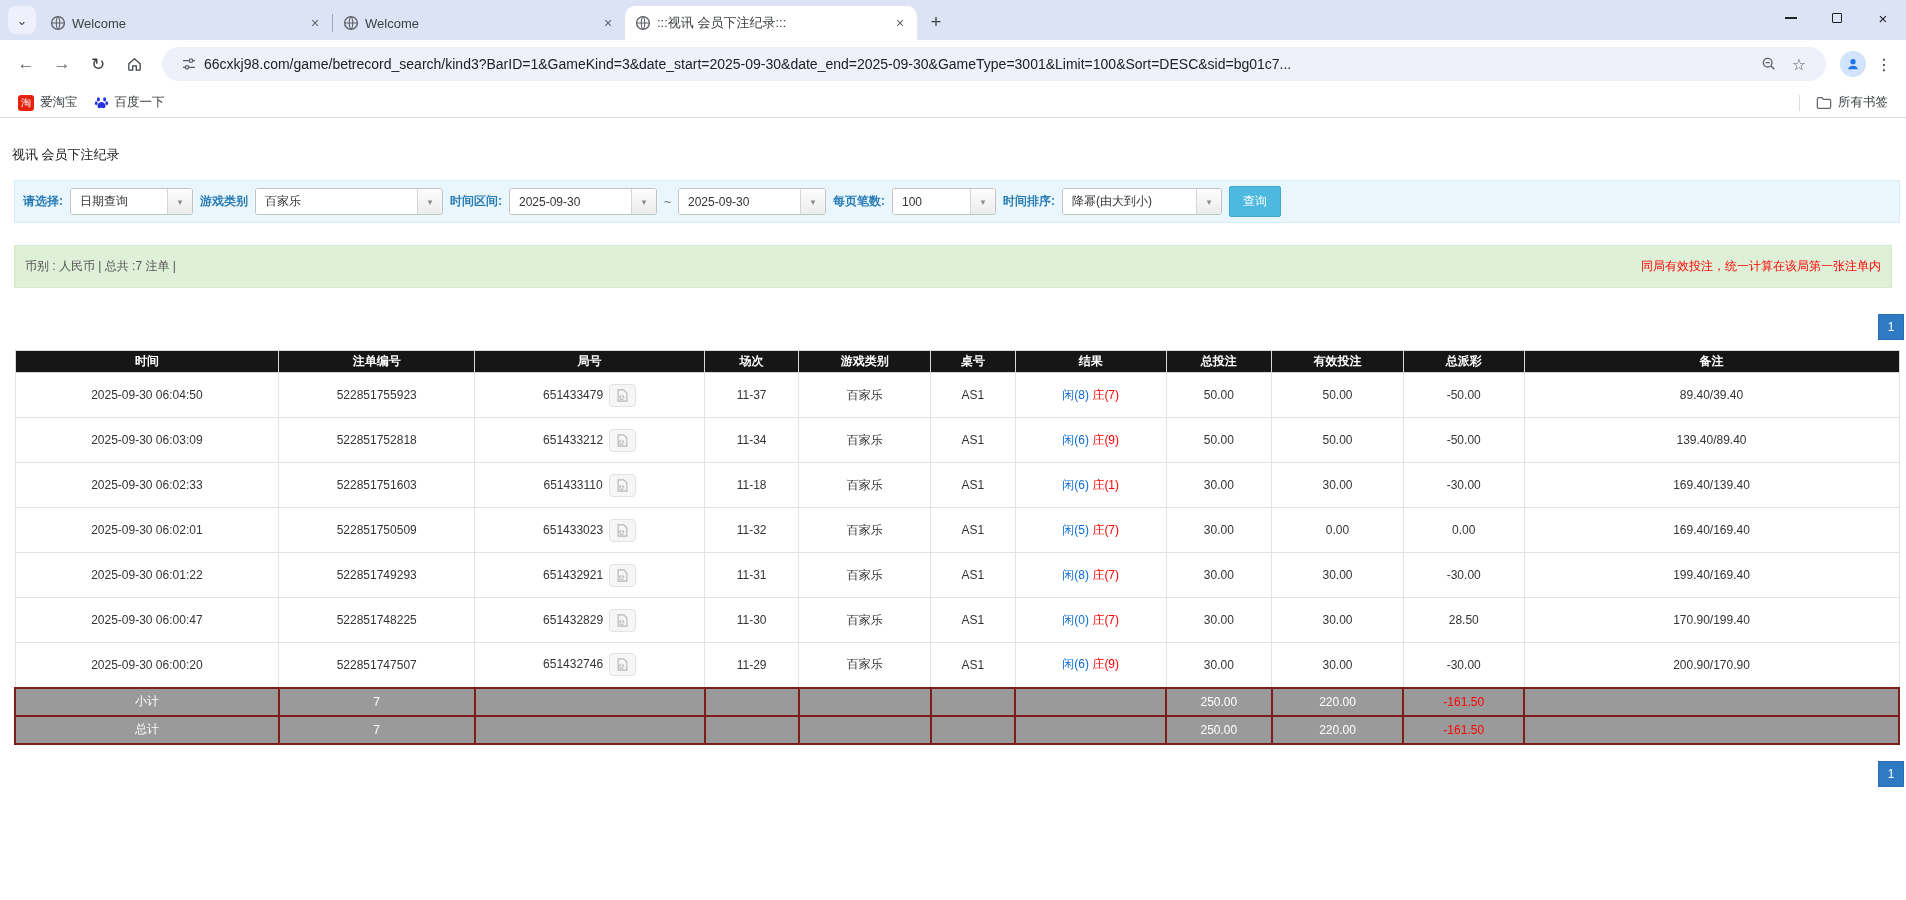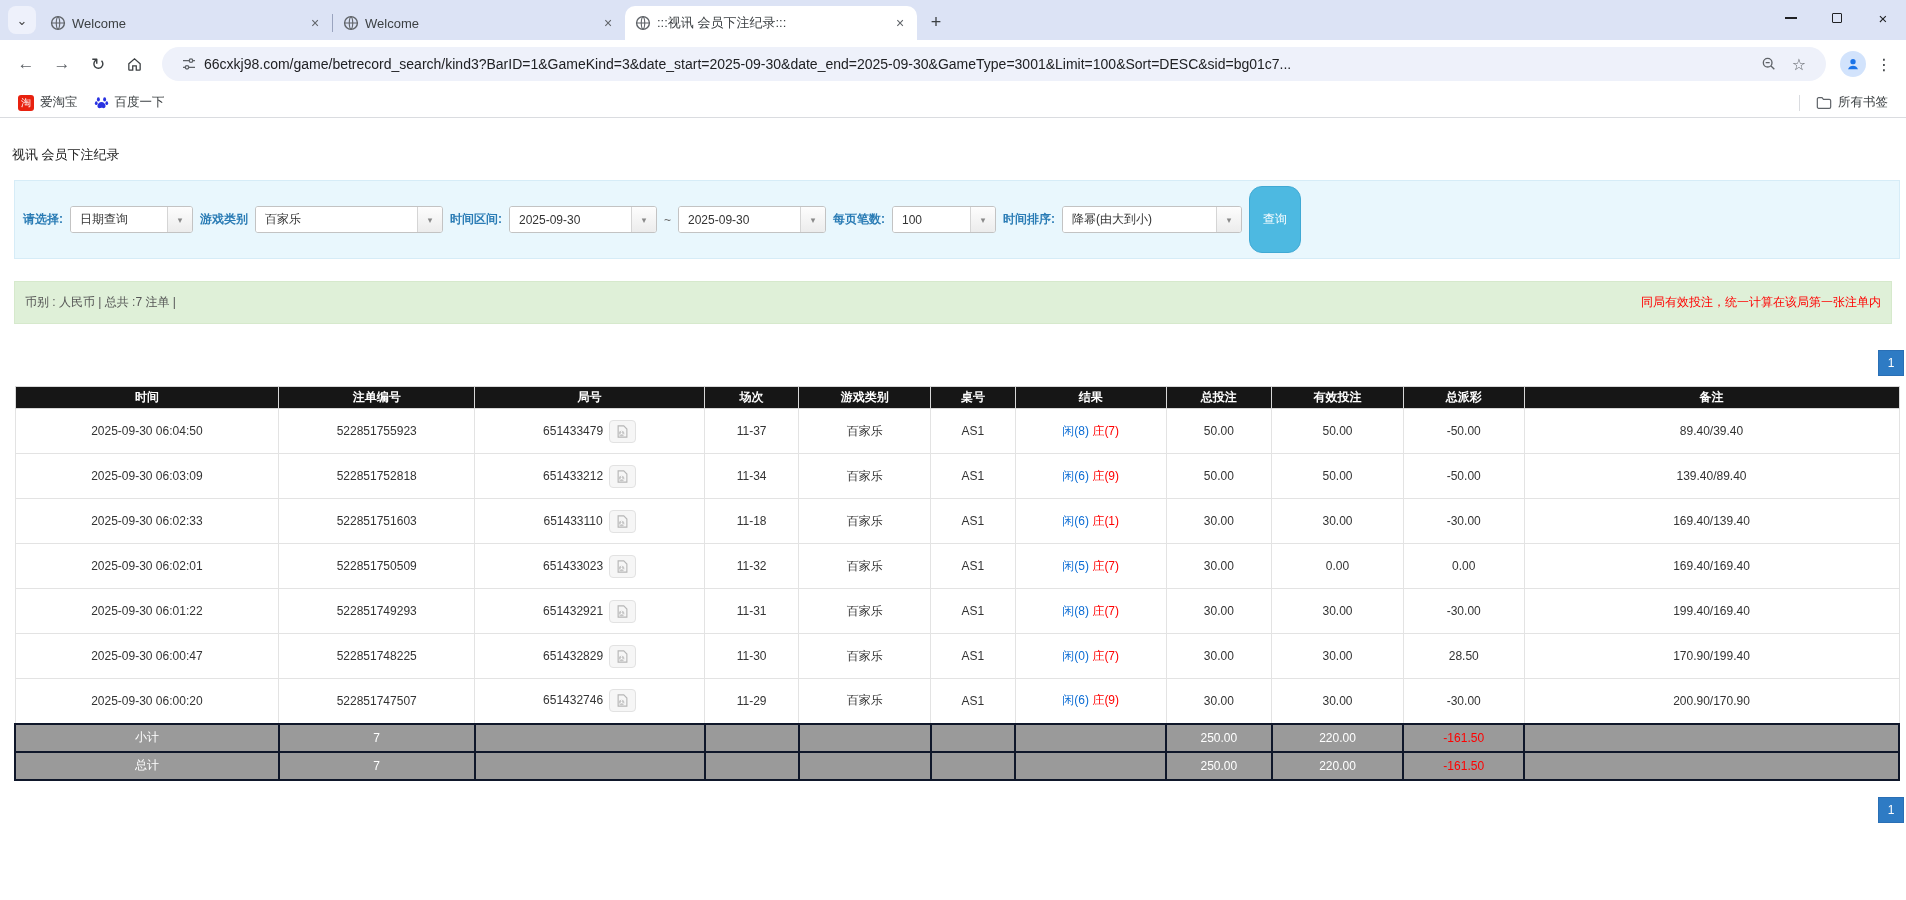--- a/index.html
+++ b/index.html
@@ -52,38 +52,38 @@
   .filter-bar{margin:0 6px 0 14px;background:var(--filter-bg);border:1px solid #d6ecf7;
     padding:5px 8px;display:flex;align-items:center;gap:7px;font-size:12px;}
   .f-label{color:var(--label-blue);font-weight:bold;white-space:nowrap;}
   .combo{display:flex;align-items:stretch;height:27px;background:#fff;border:1px solid #c3c3c3;border-radius:3px;overflow:hidden;}
   .combo .val{display:flex;align-items:center;padding:0 9px;font-size:12px;color:#333;background:#fff;border:none;outline:none;
     font-family:inherit;}
   .combo .arrow{width:25px;background:linear-gradient(#fdfdfd,#ececec);border-left:1px solid #d5d5d5;
     display:flex;align-items:center;justify-content:center;color:#8a8a8a;font-size:9px;cursor:pointer;}
   .tilde{color:#666;}
   .search-btn{background:var(--button-blue);border:1px solid #3fa9d4;color:#fff;font-size:12px;
-    padding:24px 13px;border-radius:13px;cursor:pointer;font-family:inherit;}
+    padding:6px 13px;border-radius:2px;cursor:pointer;font-family:inherit;}
   .summary-bar{margin:22px 14px 0 14px;background:var(--summary-green);border:1px solid #d6e9cc;
     padding:12px 10px;font-size:12px;color:#555;display:flex;justify-content:space-between;align-items:center;}
   .summary-note{color:var(--banker-red);}
   .pager{display:flex;justify-content:flex-end;margin:26px 2px 10px 0;}
   .page-btn{min-width:26px;height:26px;background:var(--pagination-blue);color:#fff;font-size:12px;
     display:flex;align-items:center;justify-content:center;border:1px solid #2a6fb5;cursor:pointer;}
   table.records{width:calc(100% - 20px);margin:0 6px 0 14px;border-collapse:collapse;table-layout:fixed;}
   .records th{background:var(--header-bg);color:#fff;font-size:12px;font-weight:bold;height:22px;
     border:1px solid #d8d8d8;text-align:center;}
   .records td{border:1px solid #e3e3e3;height:45px;text-align:center;font-size:12px;color:#333;background:#fff;}
   .blue{color:var(--accent-blue);}
   .red{color:var(--banker-red);}
   .res-player{color:var(--accent-blue);}
   .res-banker{color:var(--banker-red);}
   .replay-btn{display:inline-flex;align-items:center;justify-content:center;width:27px;height:23px;
     background:#f6f6f6;border:1px solid #e2e2e2;border-radius:4px;vertical-align:middle;margin-left:6px;cursor:pointer;}
-  tr.sumrow td{background:var(--subtotal-gray);color:#fff;border:2px solid #0f172a;height:28px;font-size:12px;}
+  tr.sumrow td{background:var(--subtotal-gray);color:#fff;border:2px solid #7f1d1d;height:28px;font-size:12px;}
   tr.sumrow td.red{color:var(--banker-red);}
   .pager.bottom{margin:16px 2px 0 0;}
 </style>
 </head>
 <body>
 
 <div class="tab-strip">
   <div class="tab-search">
       <span>⌄</span>
     </div>
@@ -216,21 +216,21 @@
       <span class="arrow">▾</span>
     </div>
 
     <span class="f-label">每页笔数:</span>
     <div class="combo" style="width:104px">
       <input class="val" style="flex: 1 1 0%; width: 40px;" readonly="" value="100">
       <span class="arrow">▾</span>
     </div>
 
     <span class="f-label">时间排序:</span>
-    <div class="combo" style="width:180px">
+    <div class="combo" style="width:160px">
       <span class="val" style="flex:1">降幂(由大到小)</span>
       <span class="arrow">▾</span>
     </div>
 
     <button class="search-btn">查询</button>
   </div>
 
   <div class="summary-bar">
     <span>币别 : 人民币 | 总共 :7 注单 |</span>
     <span class="summary-note">同局有效投注，统一计算在该局第一张注单内</span>

